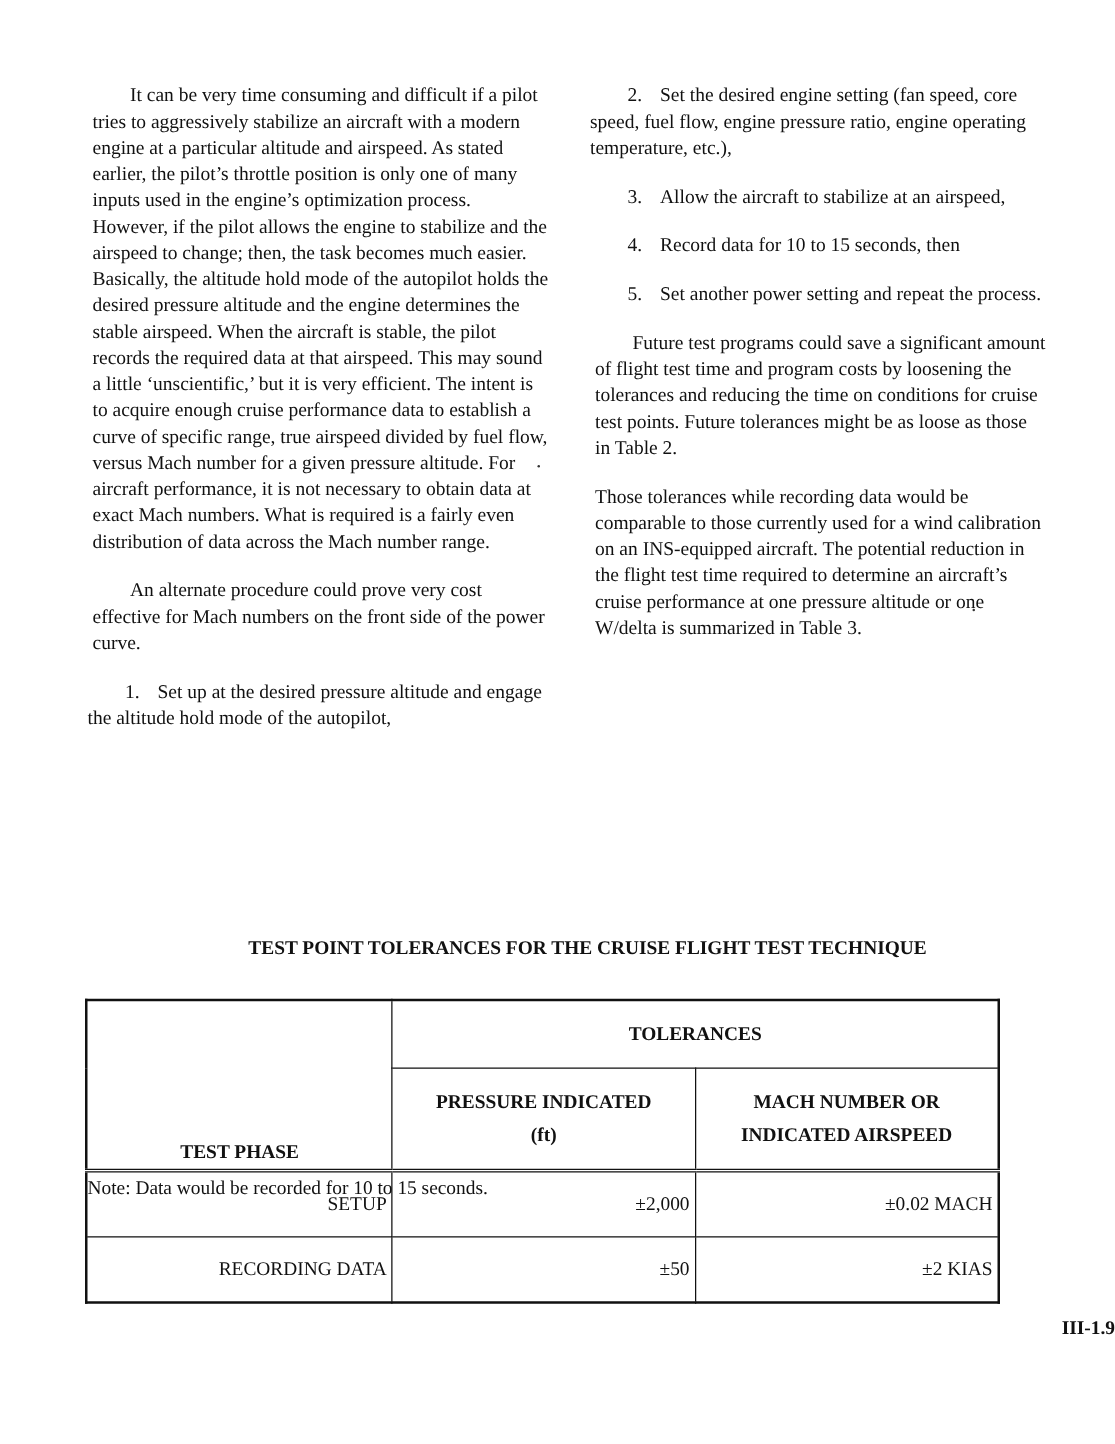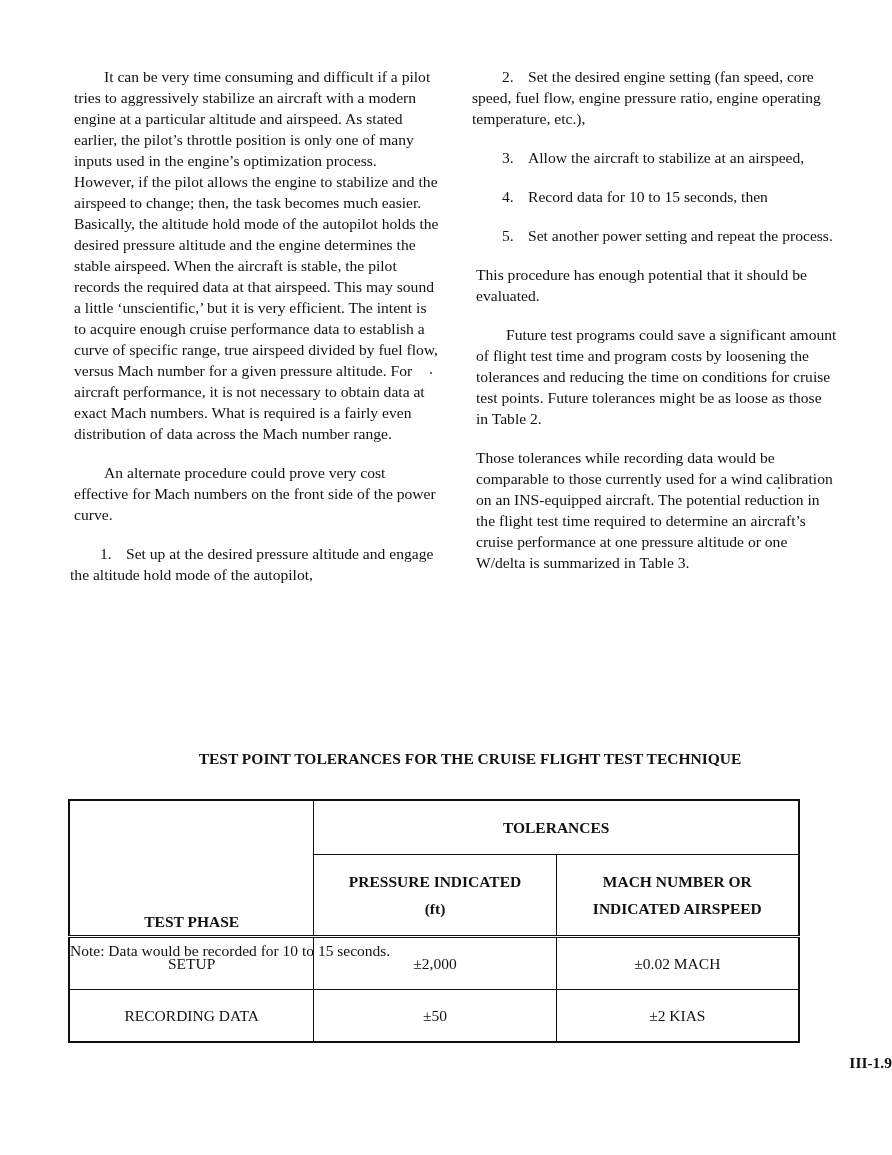--- a/index.html
+++ b/index.html
@@ -27,21 +27,21 @@
     position: absolute; left: 68px; top: 799px; width: 732px;
     border-collapse: collapse;
     border: 2px solid #111;
     font-size: 15.5px;
   }
   .tbl th, .tbl td {
     border: 1px solid #111;
     text-align: center; padding: 13px 4px;
   }
   .tbl th { font-weight: bold; line-height: 27px; }
-  .tbl td { line-height: 25px; }
+  .tbl td { line-height: 25px; text-align: right; }
   .tbl .phase-head { vertical-align: bottom; width: 242px; padding-bottom: 0px; }
   .tbl .sub-head { vertical-align: middle; width: 240px; }
   .tbl thead tr:last-child th { border-bottom: 3px double #111; }
   .tbl .phase-head { border-bottom: 3px double #111; }
   .note {
     position: absolute; left: 70px; top: 940px; font-size: 15.5px; line-height: 21px;
   }
   .page-num {
     position: absolute; left: 0; width: 892px; top: 1054px;
     text-align: right; font-size: 15.5px; font-weight: bold;
@@ -55,21 +55,20 @@
   <p class="para indent">It can be very time consuming and difficult if a pilot tries to aggressively stabilize an aircraft with a modern engine at a particular altitude and airspeed. As stated earlier, the pilot’s throttle position is only one of many inputs used in the engine’s optimization process. However, if the pilot allows the engine to stabilize and the airspeed to change; then, the task becomes much easier. Basically, the altitude hold mode of the autopilot holds the desired pressure altitude and the engine determines the stable airspeed. When the aircraft is stable, the pilot records the required data at that airspeed. This may sound a little ‘unscientific,’ but it is very efficient. The intent is to acquire enough cruise performance data to establish a curve of specific range, true airspeed divided by fuel flow, versus Mach number for a given pressure altitude. For aircraft performance, it is not necessary to obtain data at exact Mach numbers. What is required is a fairly even distribution of data across the Mach number range.</p>
   <p class="para indent">An alternate procedure could prove very cost effective for Mach numbers on the front side of the power curve.</p>
   <p class="step"><span class="num">1.</span><span>Set up at the desired pressure altitude and engage the altitude hold mode of the autopilot,</span></p>
 </div>
 
 <div class="col col-right">
   <p class="step"><span class="num">2.</span><span>Set the desired engine setting (fan speed, core speed, fuel flow, engine pressure ratio, engine operating temperature, etc.),</span></p>
   <p class="step"><span class="num">3.</span><span>Allow the aircraft to stabilize at an airspeed,</span></p>
   <p class="step"><span class="num">4.</span><span>Record data for 10 to 15 seconds, then</span></p>
   <p class="step"><span class="num">5.</span><span>Set another power setting and repeat the process.</span></p>
-  <p class="para">This procedure has enough potential that it should be evaluated.</p>
   <p class="para indent">Future test programs could save a significant amount of flight test time and program costs by loosening the tolerances and reducing the time on conditions for cruise test points. Future tolerances might be as loose as those in Table 2.</p>
   <p class="para">Those tolerances while recording data would be comparable to those currently used for a wind calibration on an INS-equipped aircraft. The potential reduction in the flight test time required to determine an aircraft’s cruise performance at one pressure altitude or one W/delta is summarized in Table 3.</p>
 </div>
 
 <div class="table-title">
   <div>TEST POINT TOLERANCES FOR THE CRUISE FLIGHT TEST TECHNIQUE</div>
 </div>
 
 <table class="tbl">
   <thead>

